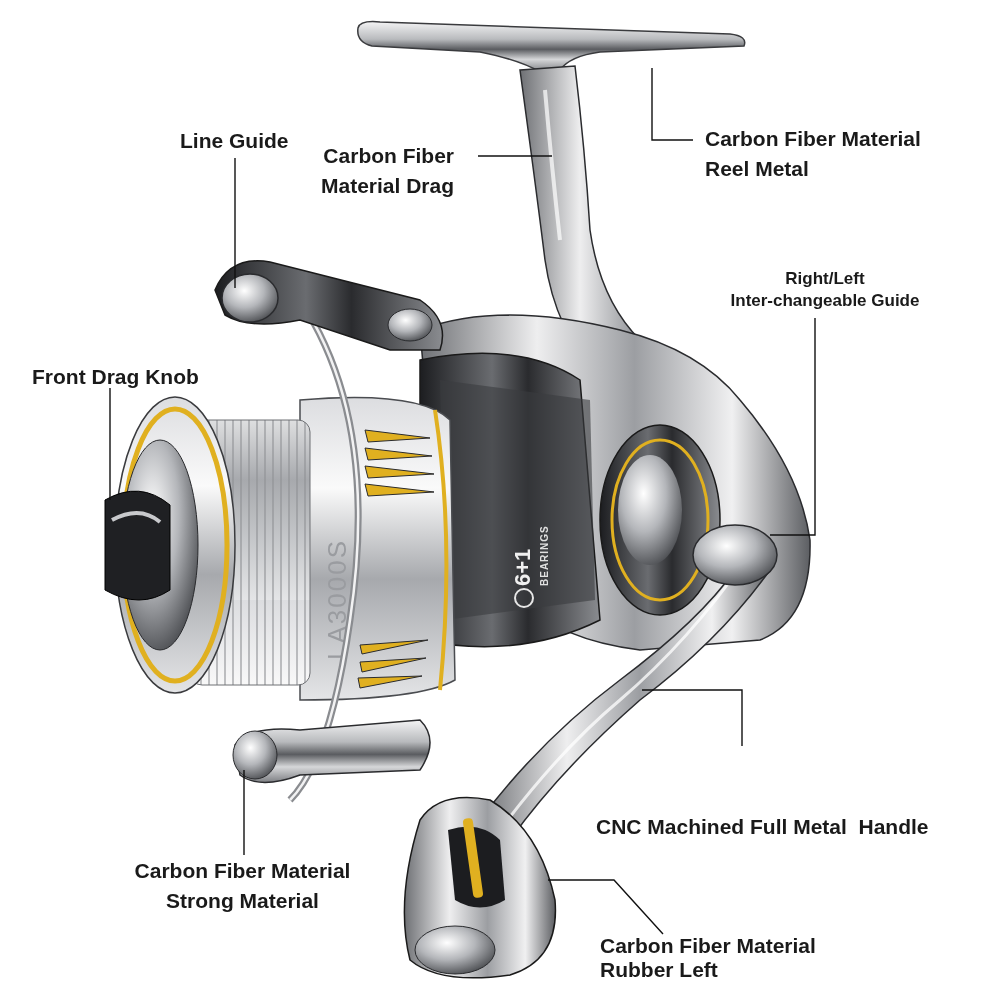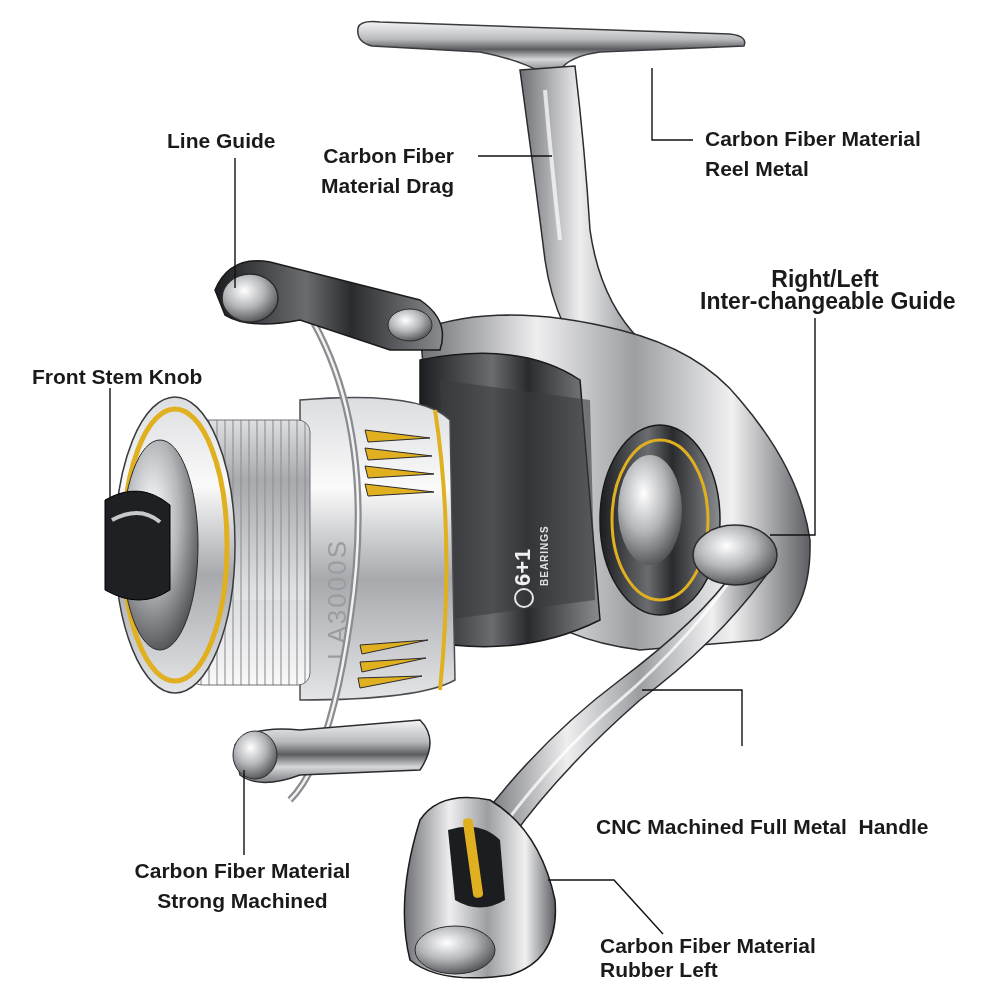--- a/index.html
+++ b/index.html
@@ -3,21 +3,21 @@
 <meta charset="utf-8">
 <style>
   html, body { margin: 0; padding: 0; background: #ffffff; }
   body { width: 1000px; height: 1000px; position: relative; overflow: hidden;
          font-family: "Liberation Sans", "DejaVu Sans", sans-serif; }
   #stage { position: absolute; left: 0; top: 0; width: 1000px; height: 1000px; }
   .label { position: absolute; font-weight: bold; color: #1a1a1a; font-size: 21px;
            line-height: 30px; white-space: nowrap; }
   .label span { display: block; }
   .label.center { text-align: center; }
-  .label.small { font-size: 23px; line-height: 22px; }
+  .label.small { font-size: 17px; line-height: 22px; }
   svg text { font-family: "Liberation Sans", "DejaVu Sans", sans-serif; }
 </style>
 </head>
 <body>
 
 <div id="stage">
 
   <svg width="1000" height="1000" viewBox="0 0 1000 1000">
     <defs>
       <linearGradient id="metalV" x1="0" y1="0" x2="0" y2="1">
@@ -145,50 +145,50 @@
       <path d="M652 68 L652 140 L693 140"></path>
       <path d="M815 318 L815 535 L770 535"></path>
       <path d="M110 388 L110 500"></path>
       <path d="M642 690 L742 690 L742 746"></path>
       <path d="M244 770 L244 855"></path>
       <path d="M548 880 L614 880 L663 934"></path>
     </g>
   </svg>
 
   
-  <div class="label" style="left:167px; top:126px;">
+  <div class="label" style="left:180px; top:126px;">
     <span>Line Guide</span>
   </div>
 
   <div class="label" style="left:321px; top:141px;text-align:right;">
     <span>Carbon Fiber</span>
     <span>Material Drag</span>
   </div>
 
   <div class="label" style="left:705px; top:124px;">
     <span>Carbon Fiber Material</span>
     <span>Reel Metal</span>
   </div>
 
   <div class="label small center" style="left:700px; top:268px; width:250px;">
     <span>Right/Left</span>
     <span>Inter-changeable Guide</span>
   </div>
 
   <div class="label" style="left:32px; top:362px;">
-    <span>Front Stem Knob</span>
+    <span>Front Drag Knob</span>
   </div>
 
   <div class="label" style="left:596px; top:752px; white-space:pre;">
     <span style="white-space:pre;">CNC Machined Full Metal  Handle</span>
   </div>
 
   <div class="label center" style="left:110px; top:856px; width:265px;">
     <span>Carbon Fiber Material</span>
-    <span>Strong Machined</span>
+    <span>Strong Material</span>
   </div>
 
   <div class="label" style="left:600px; top:934px; line-height:24px;">
     <span>Carbon Fiber Material</span>
     <span>Rubber Left</span>
   </div>
 
 </div>
 
 </body></html>

